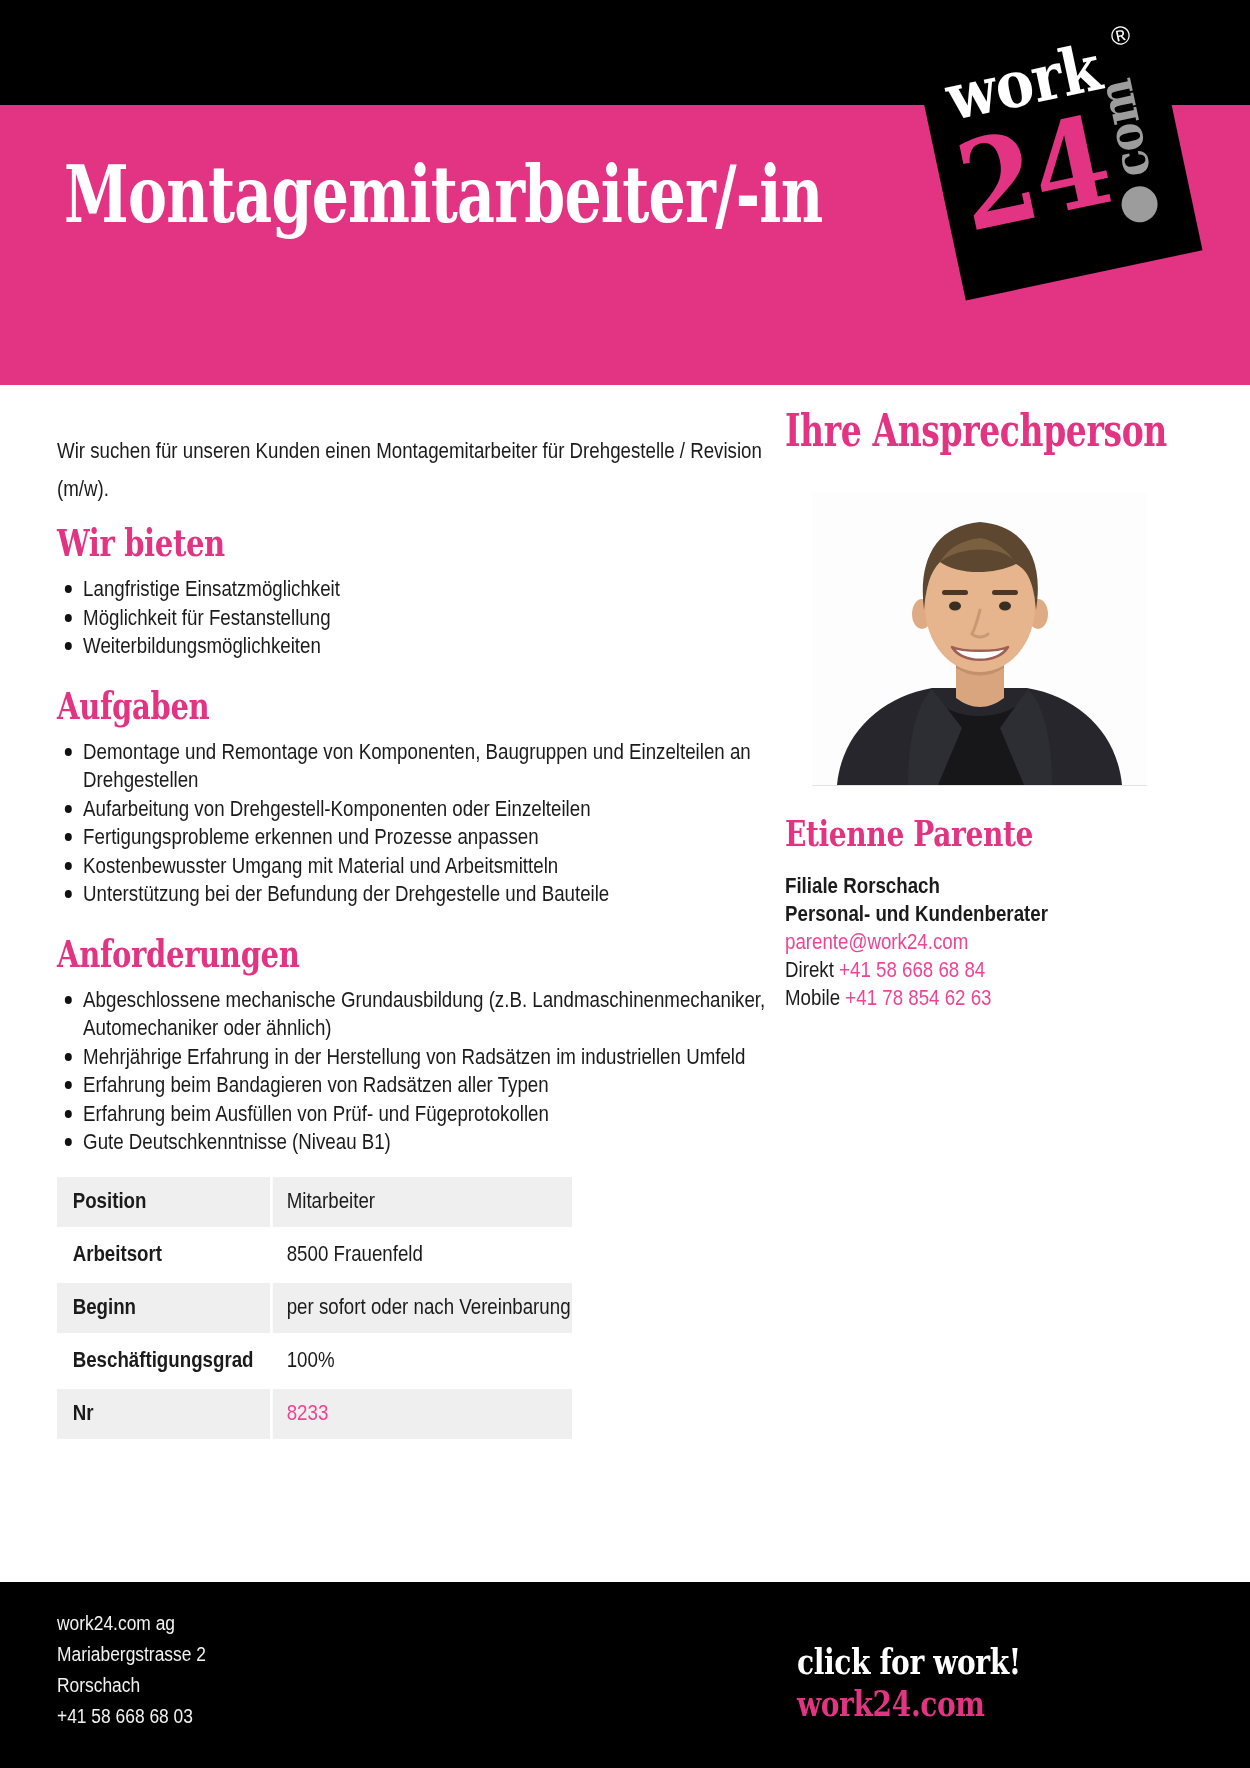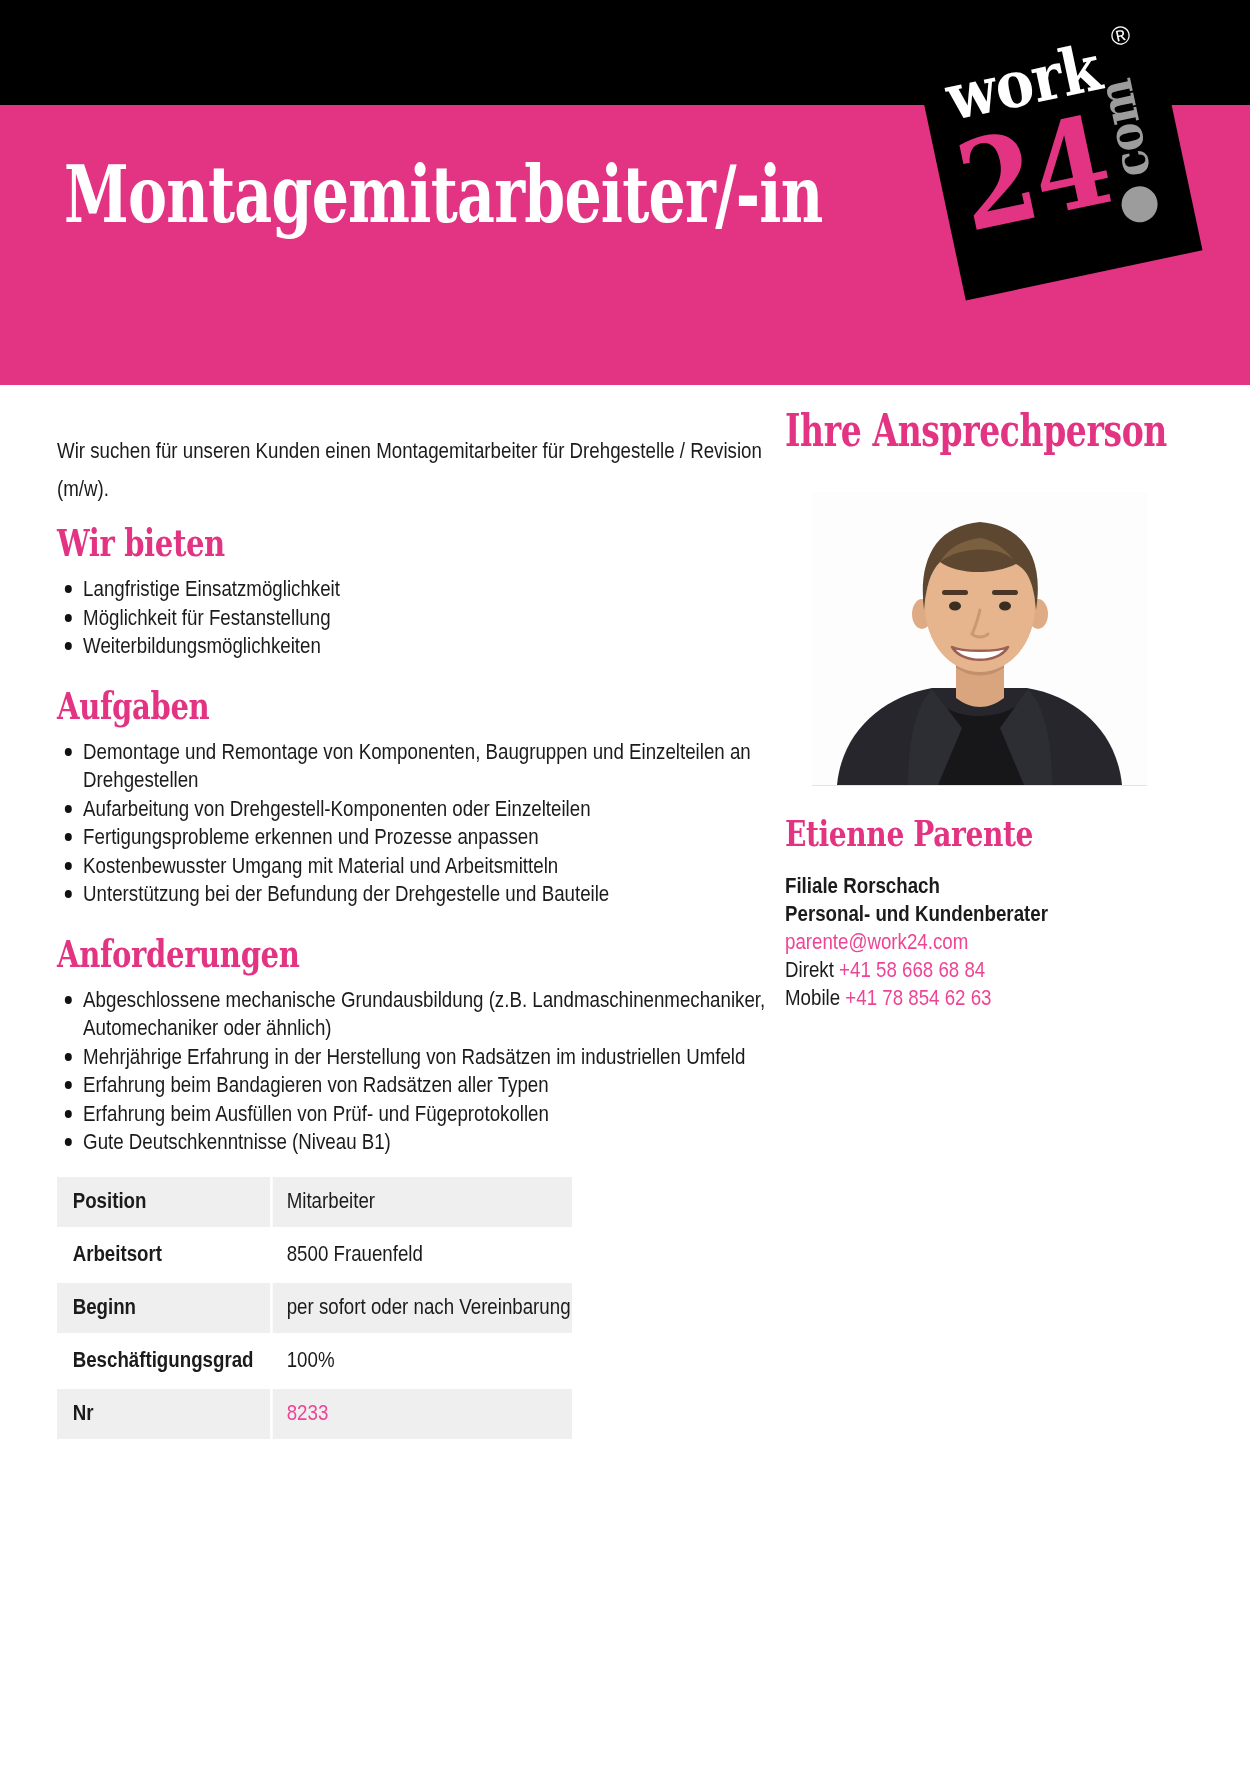--- a/index.html
+++ b/index.html
@@ -198,14 +198,26 @@
     <div>
       <span>Direkt</span>
       <a class="pinklink">+41 58 668 68 84</a>
     </div>
     <div>
       <span>Mobile</span>
       <a class="pinklink">+41 78 854 62 63</a>
     </div>
   </div>
 
+  <div class="footer">
+    <div class="f-addr">
+      <div>work24.com ag</div>
+      <div>Mariabergstrasse 2</div>
+      <div>Rorschach</div>
+      <div>+41 58 668 68 03</div>
+    </div>
+    <div class="f-claim">
+      <span class="line1">click for work!</span>
+      <a class="line2">work24.com</a>
+    </div>
+  </div>
 
 </div>
 
 </body></html>

